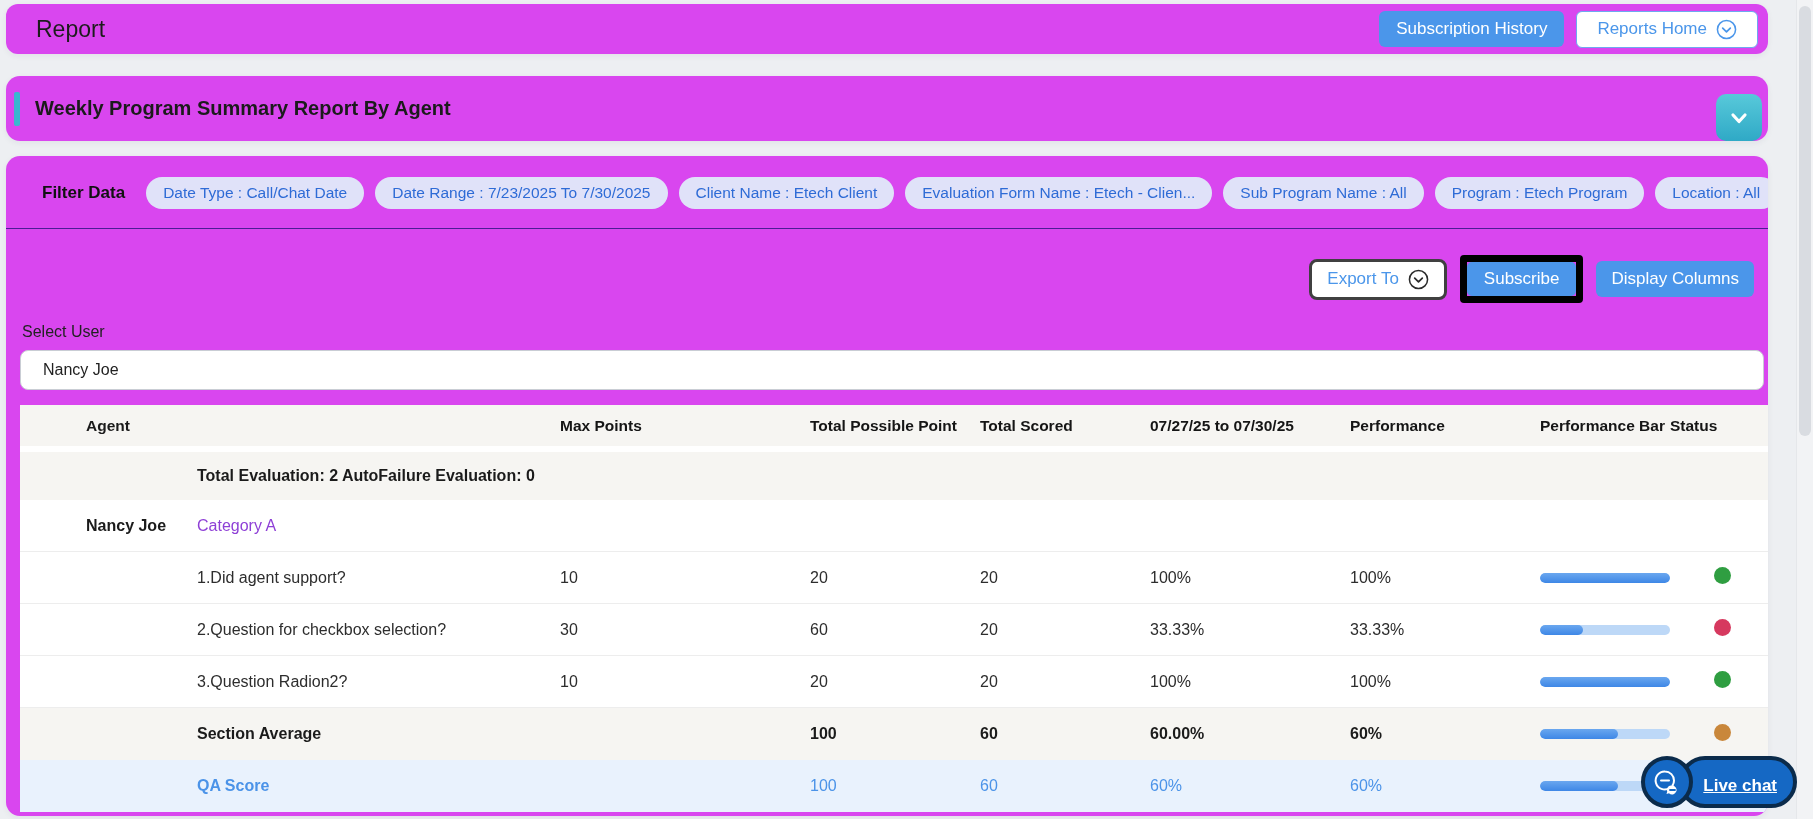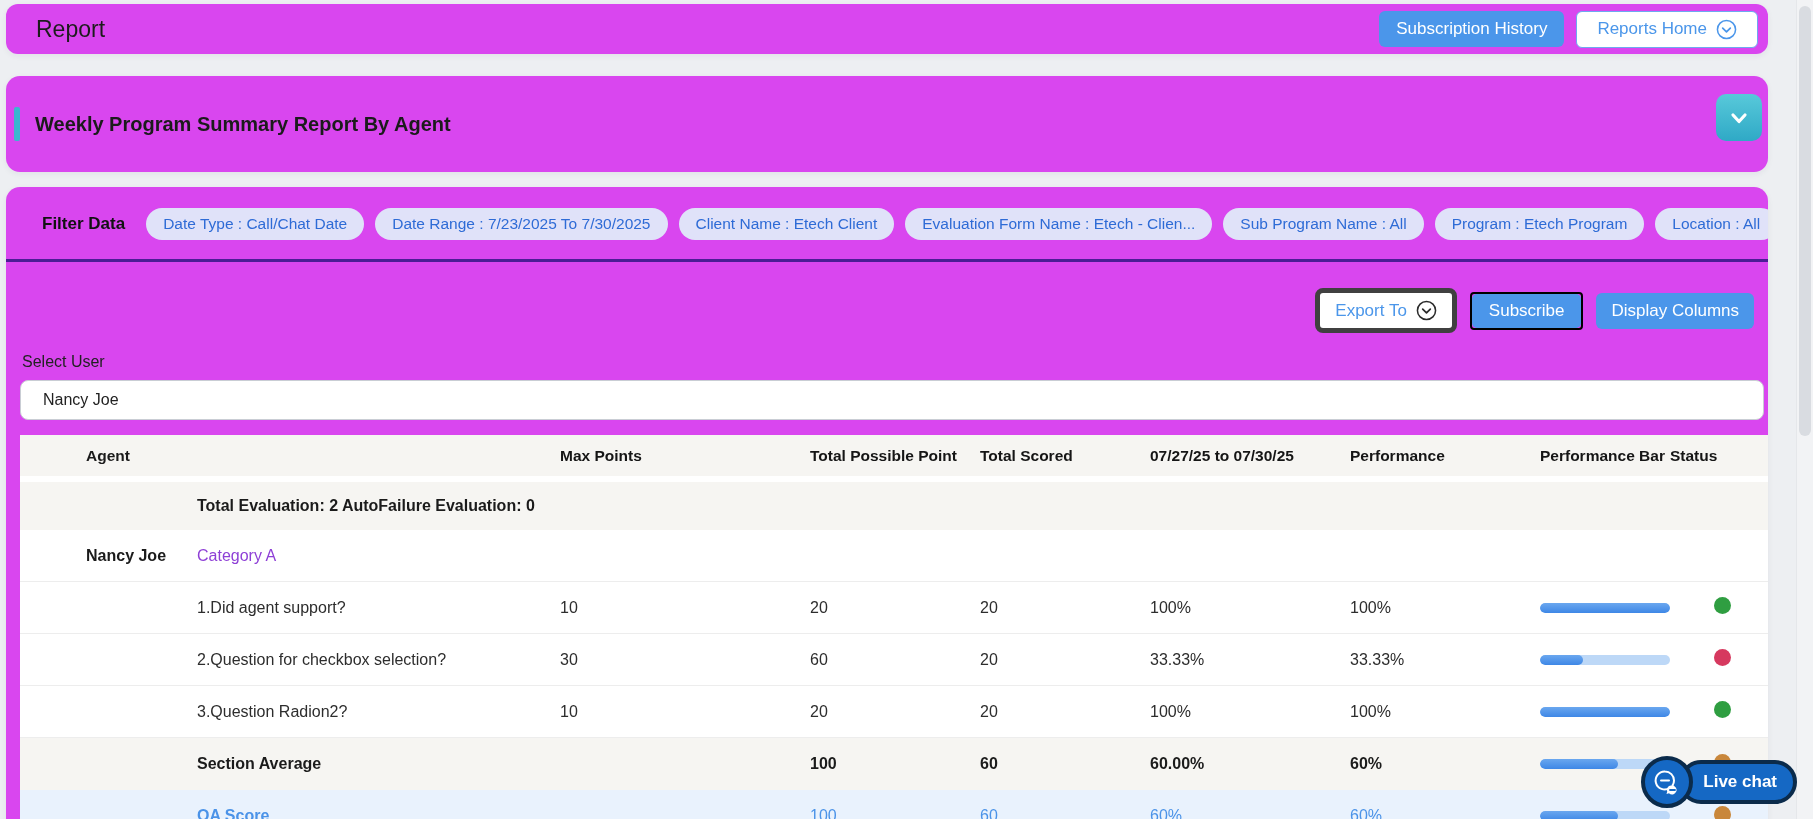--- a/index.html
+++ b/index.html
@@ -14,41 +14,41 @@
                  justify-content:space-between; padding:0 10px 0 30px; border-radius:12px; }
   .page-title { font-size:23px; font-weight:500; color:#1c1c1c; }
   .header-actions { display:flex; align-items:center; gap:12px; }
   .btn { border:none; cursor:pointer; font-family:inherit; font-size:17px; border-radius:6px;
          display:inline-flex; align-items:center; gap:9px; }
   .btn-blue { background:#4b96ea; color:#fff; padding:8px 17px; }
   .btn-outline { background:#fff; color:#4b96ea; border:1px solid #6ea9ef; padding:7px 20px; }
   .circ-icon { width:21px; height:21px; display:inline-block; }
 
   
-  .report-card { margin-top:22px; height:96px; display:flex; align-items:center;
+  .report-card { margin-top:22px; height:65px; display:flex; align-items:center;
                  padding-left:8px; position:relative; }
   .accent-bar { width:6px; height:34px; background:#3ab7cf; border-radius:2px; margin-right:15px; }
   .report-title { font-size:20px; font-weight:700; color:#1b1b1b; }
   .collapse-btn { position:absolute; right:6px; top:18px; width:46px; height:47px; border:none;
                   border-radius:10px; background:linear-gradient(180deg,#58c9da,#2fa9c6);
                   display:flex; align-items:center; justify-content:center; cursor:pointer; }
 
   
   .main-card { margin-top:15px; height:660px; overflow:hidden; }
   .filter-row { display:flex; align-items:center; gap:11px; padding:21px 0 19px 14px;
-                border-bottom:3px solid #4c1d95; }
+                border-bottom:1px solid #4c1d95; }
   .filter-label { font-size:17px; font-weight:700; color:#111; margin:0 10px 0 22px; white-space:nowrap; }
   .chip { background:#e0e2f9; color:#2e6bd6; font-size:15.5px; padding:7px 17px;
           border-radius:17px; white-space:nowrap; cursor:pointer; }
 
   .toolbar { display:flex; justify-content:flex-end; align-items:center; gap:13px;
              margin-top:26px; padding-right:14px; }
-  .export-btn { border:5px solid #404040; border-radius:8px; background:#fff; color:#4b96ea;
+  .export-btn { border:3px solid #404040; border-radius:8px; background:#fff; color:#4b96ea;
                 font-size:17px; padding:7px 15px; }
-  .subscribe-wrap { border:2px solid #000000; border-radius:4px; }
+  .subscribe-wrap { border:7px solid #000000; border-radius:4px; }
   .subscribe-btn { border-radius:5px; font-size:17px; padding:7px 17px; }
   .display-btn { font-size:17px; padding:8px 15px; }
 
   .select-user { margin-top:20px; }
   .select-user-label { display:block; font-size:16px; color:#222; margin-left:16px; }
   .select-user-input { display:block; margin:9px 4px 0 14px; width:1744px; height:40px;
                        border:1px solid #c9cdd4; border-radius:8px; padding-left:22px;
                        font-size:16px; color:#222; font-family:inherit; background:#fff; outline:none; }
 
   
@@ -81,22 +81,22 @@
   .scroll-thumb { position:absolute; top:6px; left:2px; width:12px; height:430px;
                   border-radius:7px; background:#d9dce1; }
 
   
   .livechat { position:absolute; right:16px; top:756px; display:flex; align-items:center;
               z-index:10; cursor:pointer; }
   .lc-circle { width:52px; height:52px; border-radius:50%; background:#1568c4;
                border:4px solid #0b2b4b; display:flex; align-items:center; justify-content:center;
                position:relative; z-index:2; }
   .lc-pill { background:#1568c4; border:4px solid #0b2b4b; border-radius:999px;
-             color:#fff; font-size:17px; font-weight:700; padding:8px 16px 8px 20px;
-             margin-left:-14px; position:relative; z-index:1; }
+             color:#fff; font-size:17px; font-weight:700; padding:16px 16px 8px 20px;
+             margin-left:-14px; position:relative; z-index:1;text-decoration:underline; }
 </style>
 </head>
 <body>
 
 <div class="card header-card">
   <div class="page-title">Report</div>
   <div class="header-actions">
     <button class="btn btn-blue">
       <span>Subscription History</span>
     </button>

